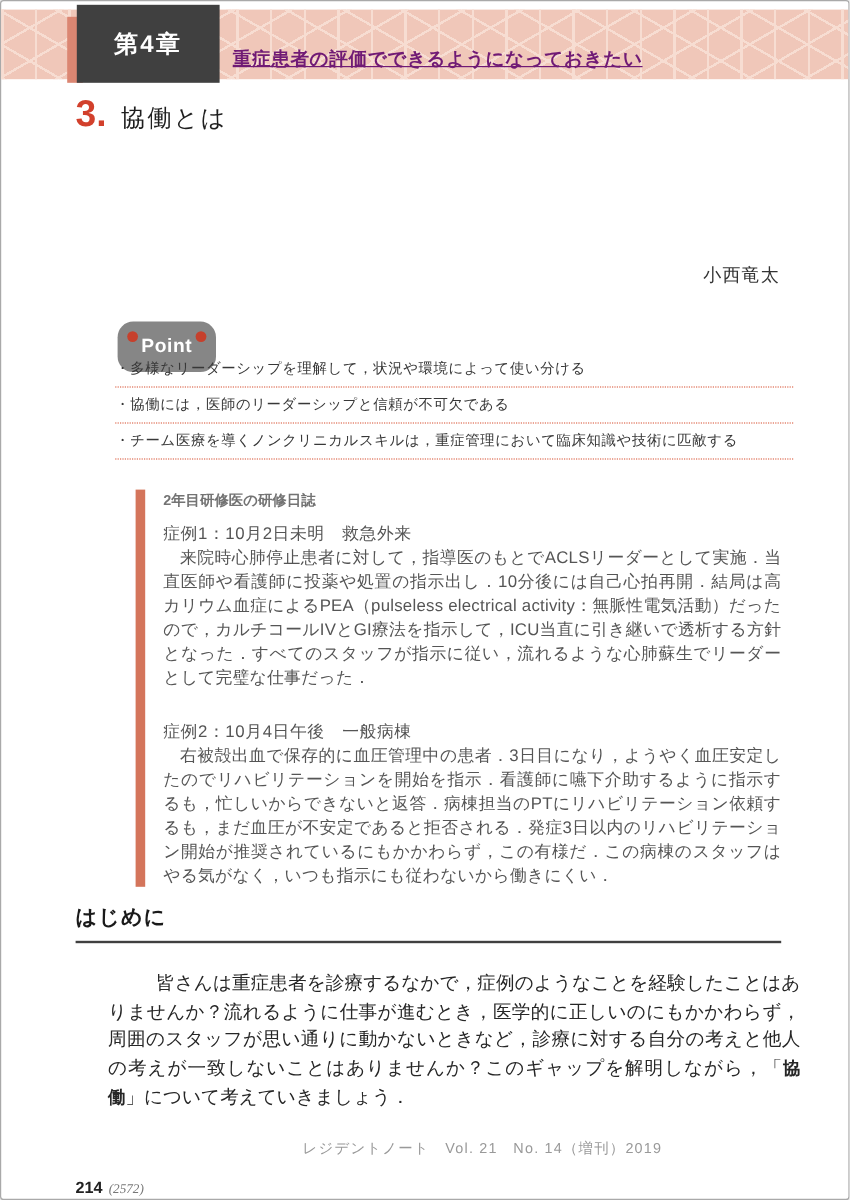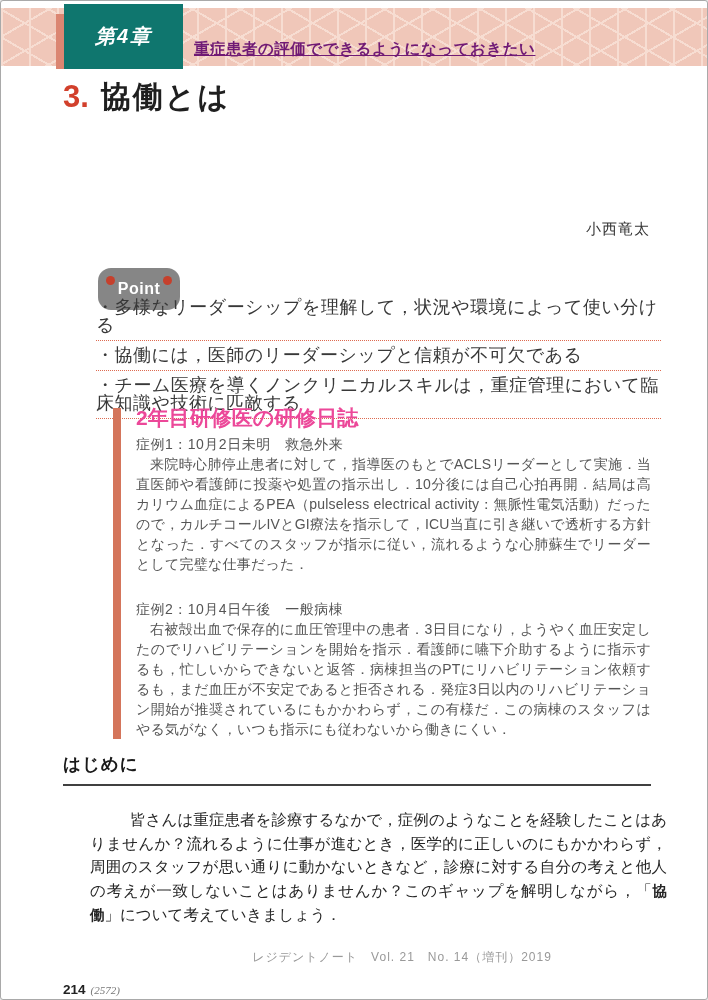--- a/index.html
+++ b/index.html
@@ -12,53 +12,53 @@
   .band{
     position:absolute;left:0;top:7px;width:100%;height:58px;
     background-color:#f0c7b9;
     background-image:
       repeating-linear-gradient(30deg,  #f7ddd2 0 2px, transparent 2px 24px),
       repeating-linear-gradient(150deg, #f7ddd2 0 2px, transparent 2px 24px),
       repeating-linear-gradient(90deg,  #f7ddd2 0 2px, transparent 2px 28px);
   }
   .chapter-shadow{position:absolute;left:55px;top:13px;width:13px;height:55px;background:#db8672;}
   .chapter-box{
-    position:absolute;left:63px;top:3px;width:119px;height:65px;background:#0f766e;
+    position:absolute;left:63px;top:3px;width:119px;height:65px;background:#404040;
     display:flex;align-items:center;justify-content:center;
-    color:#ffffff;font-size:20px;font-weight:bold;letter-spacing:2px;font-style:italic;
+    color:#ffffff;font-size:20px;font-weight:bold;letter-spacing:2px;
   }
   .chapter-subtitle{
     position:absolute;left:193px;top:38px;
     color:#701a75;font-size:15.5px;font-weight:bold;letter-spacing:0.5px;text-decoration:underline;
   }
   
   .sec-title{position:absolute;left:62px;top:76px;display:flex;align-items:baseline;}
   .sec-num{color:#d2402c;font-size:31px;font-weight:bold;margin-right:12px;}
-  .sec-text{color:#1f1f1f;font-size:30px;font-weight:bold;letter-spacing:2px;}
+  .sec-text{color:#1f1f1f;font-size:20px;font-weight:normal;letter-spacing:2px;}
   
   .author{position:absolute;right:57px;top:219px;color:#333;font-size:15px;letter-spacing:1px;}
   
   .point-badge{
     position:absolute;left:97px;top:267px;width:82px;height:42px;border-radius:13px;
     background:#868686;display:flex;align-items:center;justify-content:center;
   }
   .point-label{color:#fff;font-size:16px;font-weight:bold;letter-spacing:0.5px;}
   .point-dot{position:absolute;top:8px;width:9px;height:9px;border-radius:50%;background:#c6402c;}
   .point-dot.left{left:8px;} .point-dot.right{right:8px;}
   .point-list{position:absolute;left:95px;top:292px;width:565px;margin:0;padding:0;list-style:none;}
   .point-list li{
-    font-size:18px;color:#383838;line-height:18px;letter-spacing:0.5px;
+    font-size:12px;color:#383838;line-height:18px;letter-spacing:0.5px;
     padding:5px 0 6px 0;border-bottom:1px dotted #dd6a50;
   }
   
   .diary{
     position:absolute;left:112px;top:407px;width:538px;box-sizing:border-box;
     border-left:8px solid #d4755b;padding-left:15px;
   }
-  .diary-title{font-size:21px;font-weight:bold;color:#ec4899;line-height:19px;margin:0 0 7px 0;}
+  .diary-title{font-size:12px;font-weight:bold;color:#737373;line-height:19px;margin:0 0 7px 0;}
   .case-heading{font-size:14px;color:#555;line-height:20px;letter-spacing:0.5px;}
   .case-body{
     font-size:14px;color:#555;line-height:20px;letter-spacing:0.2px;
     margin:0;text-indent:1em;text-align:justify;
   }
   .case2{margin-top:25px;}
   
   .intro-heading{
     position:absolute;left:62px;top:751px;width:588px;
     font-size:17.5px;font-weight:bold;color:#1a1a1a;letter-spacing:1px;

